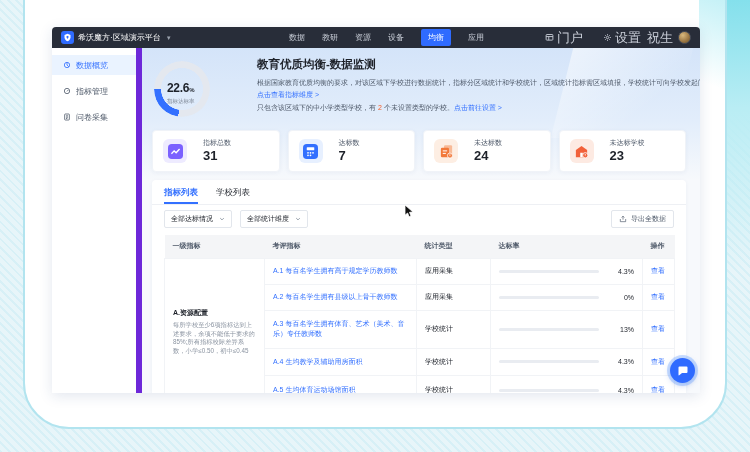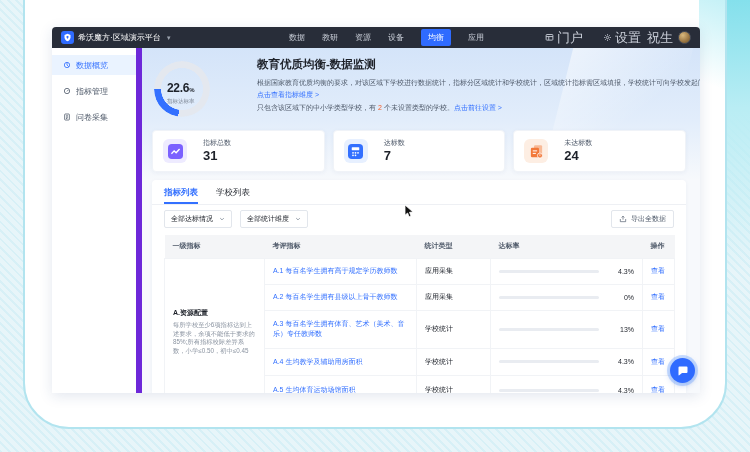--- a/index.html
+++ b/index.html
@@ -241,20 +241,34 @@
                 <path d="M6 11h7M6 15h5" stroke="#fff" stroke-width="1.6"></path>
                 <circle cx="17.5" cy="18.5" r="4" fill="#f2793a" stroke="#fff" stroke-width="1.2"></circle>
                 <path d="M17.5 16.4v2.6M17.5 20.6v.2" stroke="#fff" stroke-width="1.3"></path>
               </svg>
           </span>
           <div>
               <div class="card-label">未达标数</div>
           <div class="card-value">24</div>
             </div>
         </div>
+        <div class="card">
+          <span class="card-icon" style="background:#fdeae2">
+            <svg width="15" height="15" viewBox="0 0 24 24">
+                <path d="M3 21V9.5L12 3l9 6.5V21z" fill="#f2613a"></path>
+                <rect x="10" y="14" width="4" height="7" fill="#fff"></rect>
+                <circle cx="18" cy="18" r="4.2" fill="#f2613a" stroke="#fff" stroke-width="1.3"></circle>
+                <path d="M18 15.8v2.8M18 20.4v.2" stroke="#fff" stroke-width="1.3"></path>
+              </svg>
+          </span>
+          <div>
+              <div class="card-label">未达标学校</div>
+          <div class="card-value">23</div>
+            </div>
+        </div>
       </div>
 
       <section class="panel">
         <div class="tabs">
           <span class="tab active">指标列表</span>
           <span class="tab">学校列表</span>
         </div>
         <div class="filters">
           <span class="dropdown">
             <span>全部达标情况</span>

